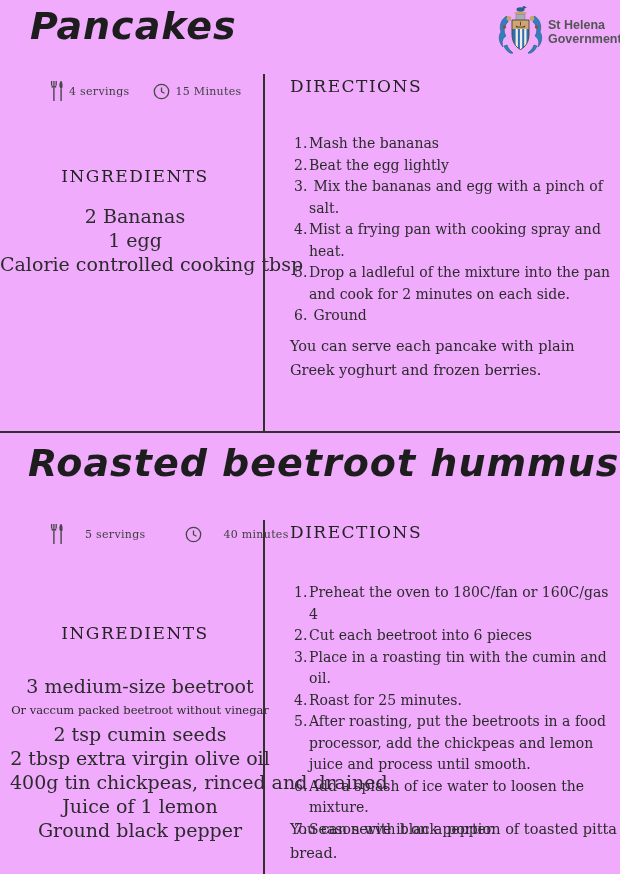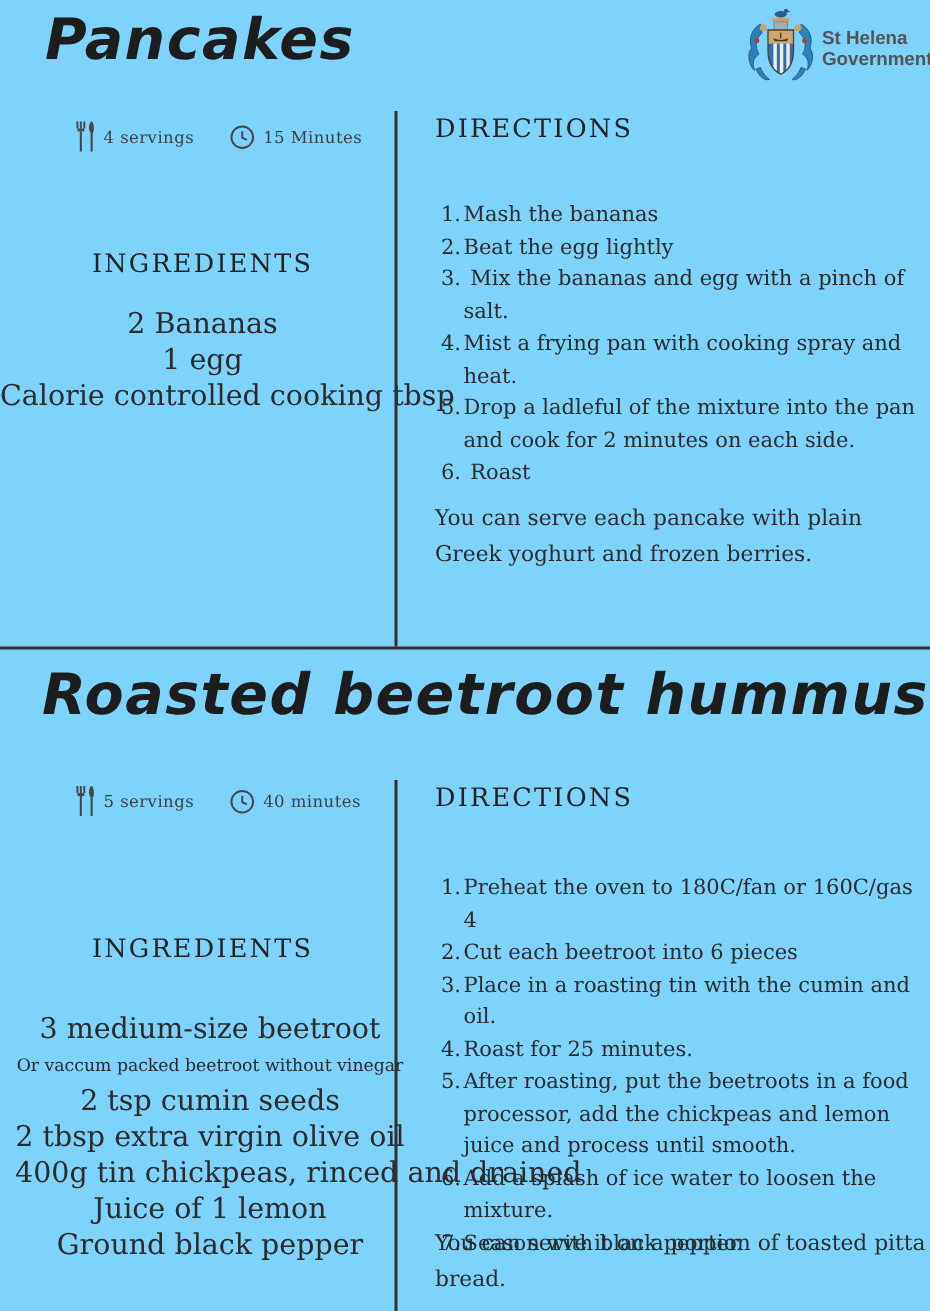--- a/index.html
+++ b/index.html
@@ -1,20 +1,20 @@
 <!DOCTYPE html>
 <html><head>
 <meta charset="utf-8">
 <style>
   * { margin:0; padding:0; box-sizing:border-box; }
   html,body { background:#e8e4e0; }
   body { font-family:"DejaVu Serif", serif; }
   .page {
     position:relative; width:620px; height:874px; margin:0 auto;
-    background:#7dd3fc; color:#2b2b2b; overflow:hidden;
+    background:#f0abfc; color:#2b2b2b; overflow:hidden;
   }
   .recipe { position:absolute; left:0; width:620px; }
   .recipe-1 { top:0; height:431px; }
   .recipe-2 { top:431px; height:443px; border-top:2px solid #33302c;text-decoration:underline; }
   .title {
     position:absolute; font-family:"DejaVu Sans", sans-serif;
     font-style:italic; font-weight:600; font-size:38px; line-height:1.1;
     color:#1d1d1d; letter-spacing:1px; white-space:nowrap;
   }
   .recipe-1 .title { left:30px; top:6px; }
@@ -29,21 +29,21 @@
   .cols { position:absolute; left:0; width:620px; }
   .recipe-1 .cols { top:74px; height:357px; }
   .recipe-2 .cols { top:87px; height:356px; }
   .col-left { position:absolute; left:0; top:0; width:270px; height:100%; }
   .col-right { position:absolute; left:263px; top:0; width:357px; height:100%; }
   .divider-v { position:absolute; left:0; top:0; bottom:0; width:2px; background:#33302c; }
 
   
   .meta { position:absolute; left:50px; display:flex; align-items:center; }
   .recipe-1 .meta { top:6px; }
-  .recipe-2 .meta { top:3px; }
+  .recipe-2 .meta { top:3px;gap:16px; }
   .meta-label { font-size:11px; letter-spacing:0.3px; color:#3f3f3f; margin-left:5px; white-space:nowrap; }
   .meta-label.first { margin-right:24px; }
   .meta svg { display:block; }
 
   
   .sec-heading { position:absolute; font-size:17px; font-weight:500;
     letter-spacing:1.5px; color:#232323; white-space:nowrap; }
   .ingredients-heading { width:270px; text-align:center; }
   .recipe-1 .ingredients-heading { top:92px; }
   .recipe-2 .ingredients-heading { top:103px; }
@@ -168,21 +168,21 @@
             <div class="dir-item">
               <span class="dir-num">4.</span>
               <span class="dir-text">Mist a frying pan with cooking spray and heat.</span>
             </div>
             <div class="dir-item">
               <span class="dir-num">5.</span>
               <span class="dir-text">Drop a ladleful of the mixture into the pan and cook for 2 minutes on each side.</span>
             </div>
             <div class="dir-item">
               <span class="dir-num">6.</span>
-              <span class="dir-text"> Roast</span>
+              <span class="dir-text"> Ground</span>
             </div>
           </div>
         <p class="note">You can serve each pancake with plain Greek yoghurt and frozen berries.</p>
       </div>
     </div>
   </section>
 
   <section class="recipe recipe-2">
     <h1 class="title">Roasted beetroot hummus</h1>
 

